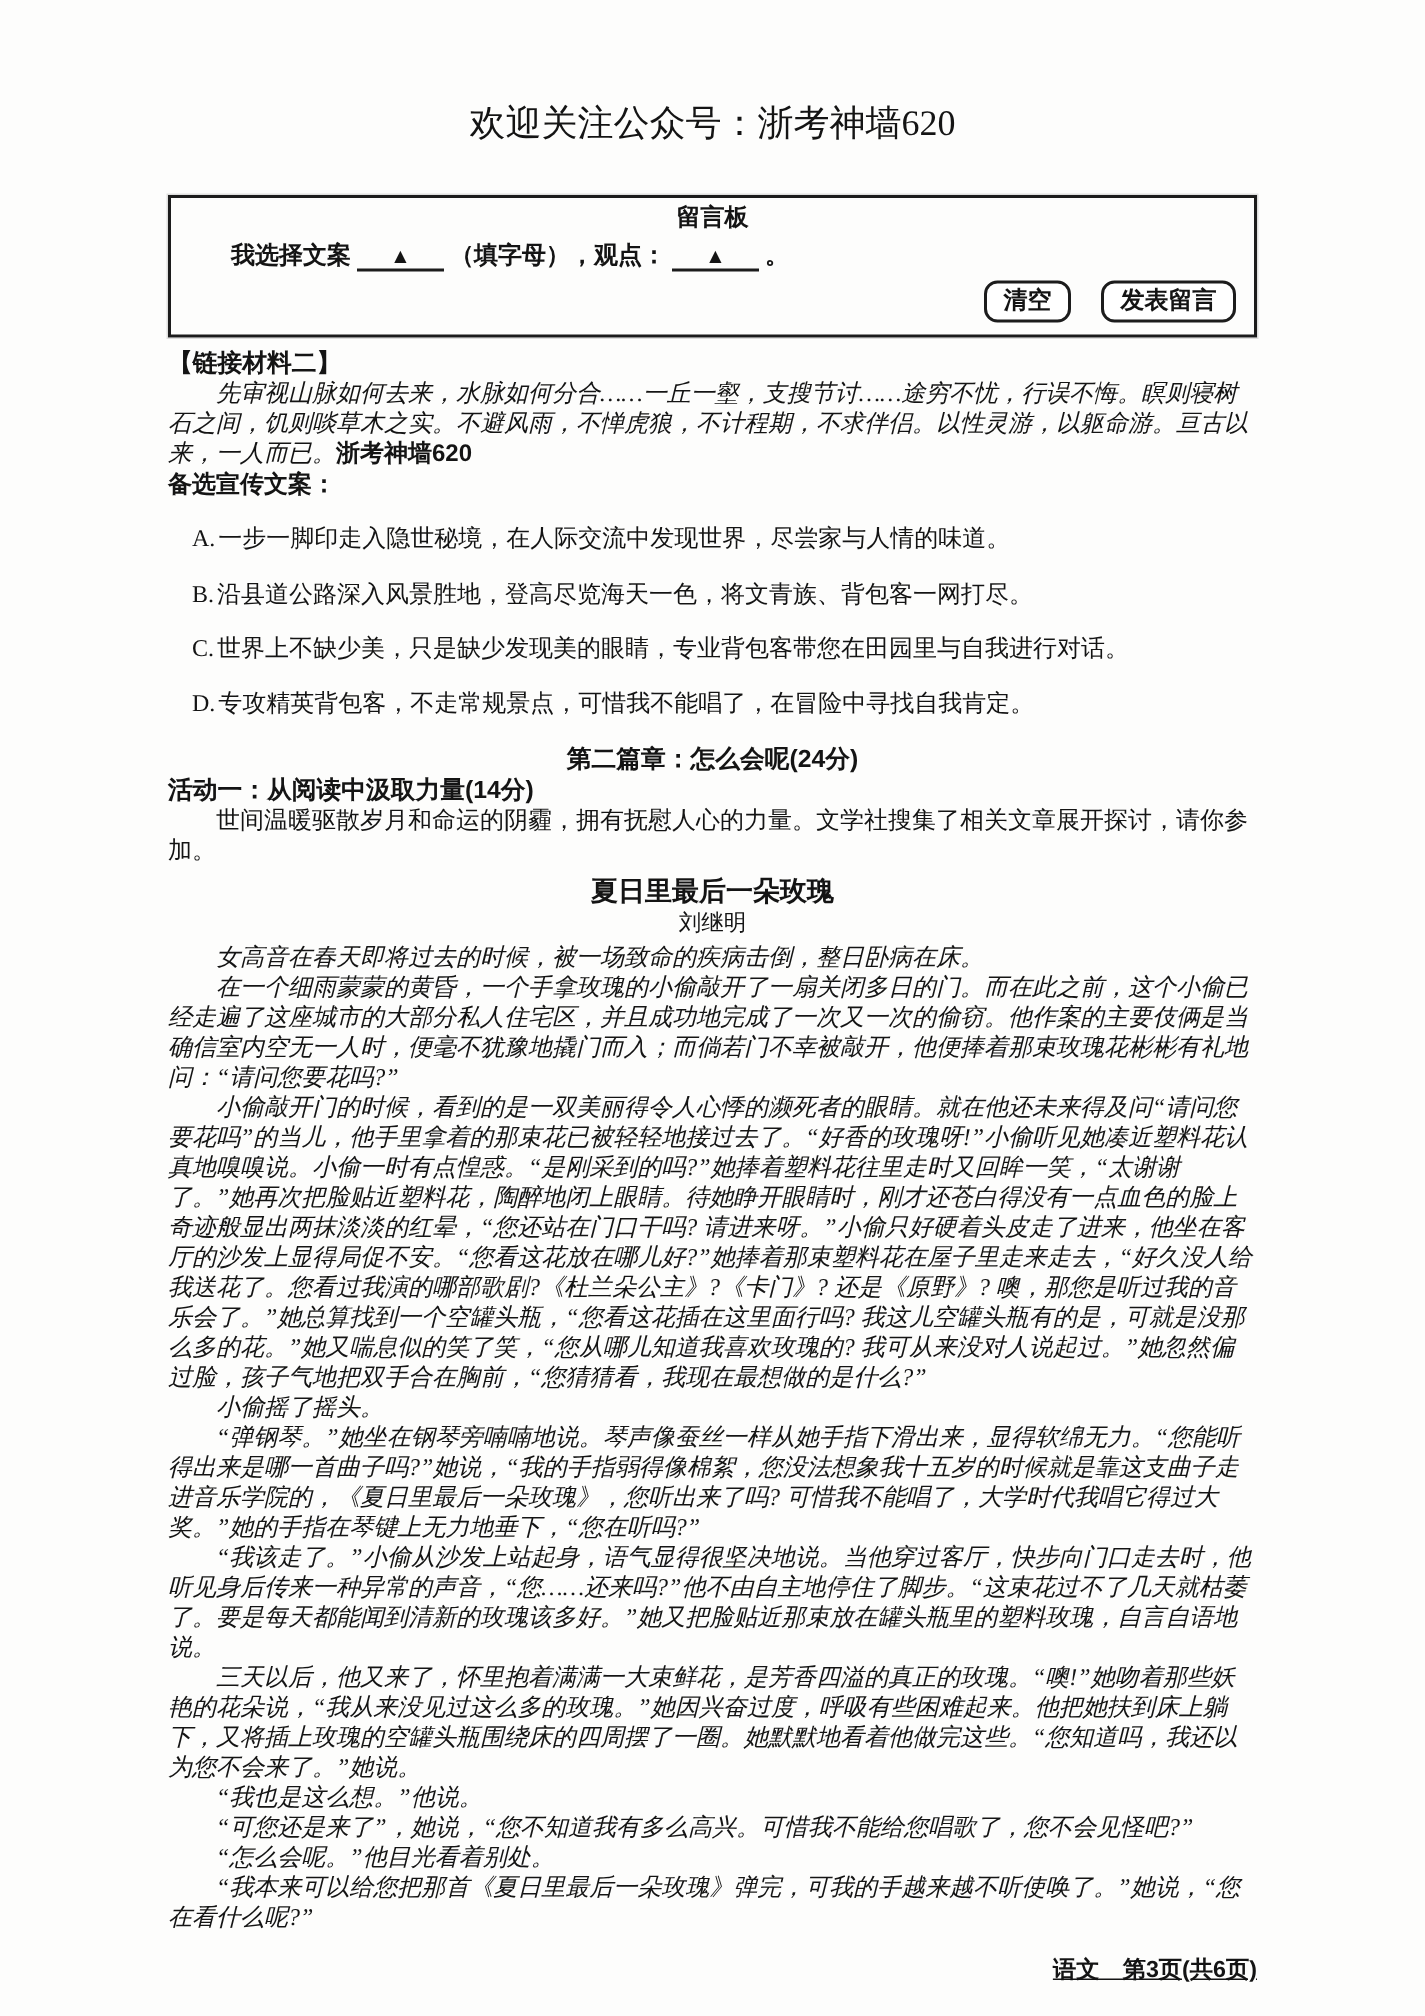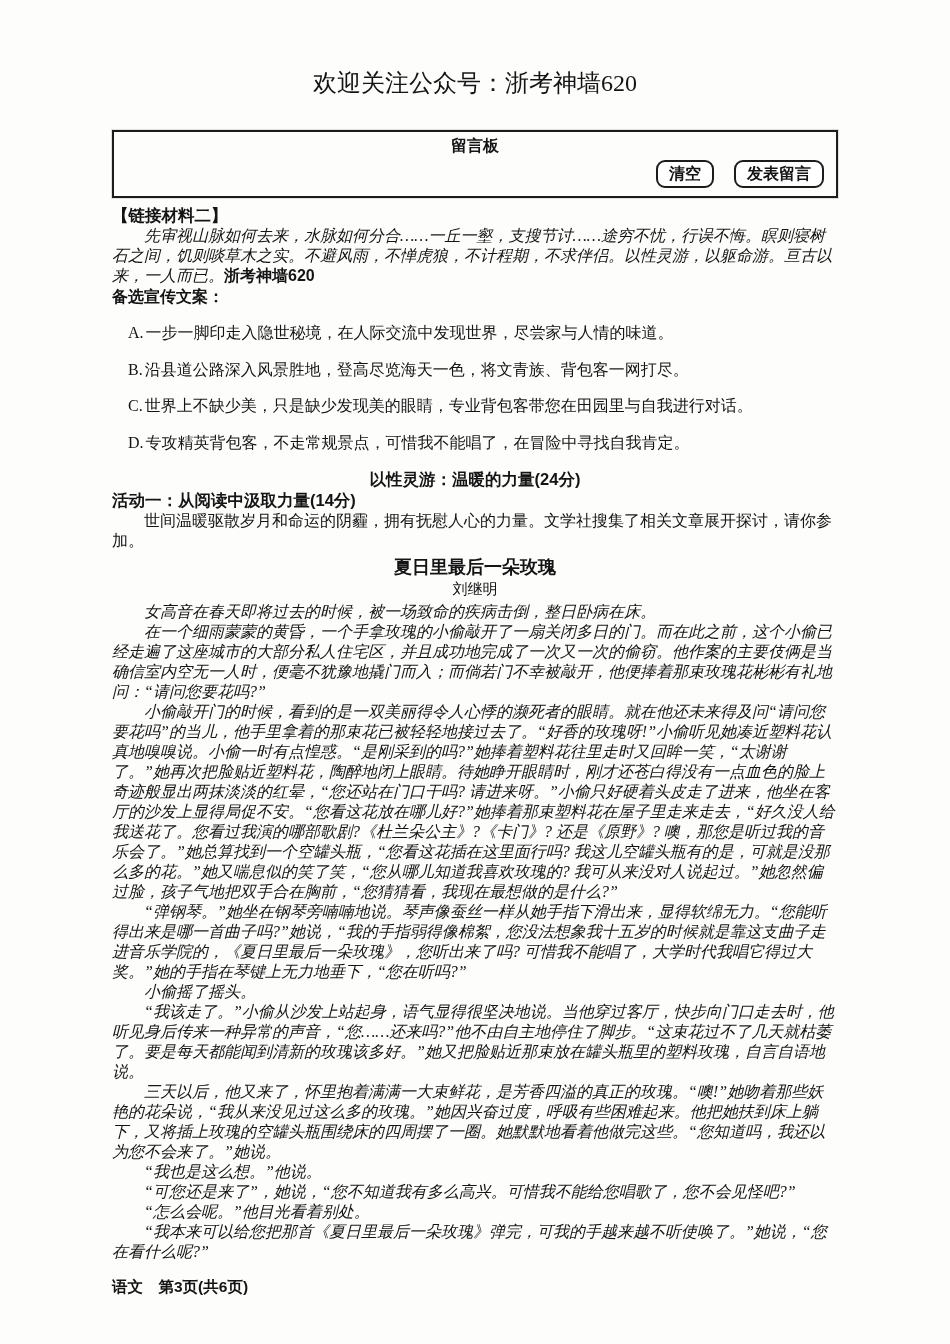--- a/index.html
+++ b/index.html
@@ -68,66 +68,70 @@
     font-family:"Liberation Sans","DejaVu Sans",sans-serif;}
   .option{margin:16px;line-height:20.5px;}
   .opt-label{padding-right:2px;}
   .center{text-align:center;}
   .chapter-title{font-size:16.5px;line-height:21px;margin-top:1px;}
   .activity-title{font-size:16.5px;line-height:21px;}
   .article-title{font-size:18px;line-height:24px;margin-top:4px;}
   .author{font-size:15px;line-height:20px;margin-bottom:3px;}
   .passage p{margin:0;}
   .footer{
-    text-align:left;margin-top:15px;
+    text-align:right;margin-top:15px;
     font-size:15.5px;font-weight:bold;
     font-family:"Liberation Sans","DejaVu Sans",sans-serif;
+    text-decoration:underline;
   }
 </style>
 </head>
 <body>
 
 <div class="page">
 
   <div class="top-note">欢迎关注公众号：浙考神墙620</div>
 
   <div class="msg-board">
     <div class="mb-title">留言板</div>
+    <div class="mb-line">
+      <span>我选择文案</span><span class="blank">▲</span><span>（填字母），观点：</span><span class="blank">▲</span><span>。</span>
+    </div>
     <div class="mb-buttons">
       <span class="mb-btn">清空</span>
       <span class="mb-btn">发表留言</span>
     </div>
   </div>
 
   <div class="m2-heading sans-bold">【链接材料二】</div>
 
   <p class="indent kaiti"><span>先审视山脉如何去来，水脉如何分合……一丘一壑，支搜节讨……途穷不忧，行误不悔。瞑则寝树石之间，饥则啖草木之实。不避风雨，不惮虎狼，不计程期，不求伴侣。以性灵游，以躯命游。亘古以来，一人而已。</span><span class="wm">浙考神墙620</span></p>
 
 
   <div class="slogan-label">备选宣传文案：</div>
 
   <div class="option"><span class="opt-label">A.</span><span>一步一脚印走入隐世秘境，在人际交流中发现世界，尽尝家与人情的味道。</span></div>
   <div class="option"><span class="opt-label">B.</span><span>沿县道公路深入风景胜地，登高尽览海天一色，将文青族、背包客一网打尽。</span></div>
   <div class="option"><span class="opt-label">C.</span><span>世界上不缺少美，只是缺少发现美的眼睛，专业背包客带您在田园里与自我进行对话。</span></div>
   <div class="option"><span class="opt-label">D.</span><span>专攻精英背包客，不走常规景点，可惜我不能唱了，在冒险中寻找自我肯定。</span></div>
 
-  <div class="center sans-bold chapter-title">以性灵游：温暖的力量(24分)</div>
+  <div class="center sans-bold chapter-title">第二篇章：怎么会呢(24分)</div>
   <div class="sans-bold activity-title">活动一：从阅读中汲取力量(14分)</div>
 
   <p class="indent">世间温暖驱散岁月和命运的阴霾，拥有抚慰人心的力量。文学社搜集了相关文章展开探讨，请你参加。</p>
 
   <div class="center sans-bold article-title">夏日里最后一朵玫瑰</div>
   <div class="center author">刘继明</div>
 
   <div class="passage">
     <p class="indent kaiti">女高音在春天即将过去的时候，被一场致命的疾病击倒，整日卧病在床。</p>
     <p class="indent kaiti">在一个细雨蒙蒙的黄昏，一个手拿玫瑰的小偷敲开了一扇关闭多日的门。而在此之前，这个小偷已经走遍了这座城市的大部分私人住宅区，并且成功地完成了一次又一次的偷窃。他作案的主要伎俩是当确信室内空无一人时，便毫不犹豫地撬门而入；而倘若门不幸被敲开，他便捧着那束玫瑰花彬彬有礼地问：“请问您要花吗?”</p>
     <p class="indent kaiti">小偷敲开门的时候，看到的是一双美丽得令人心悸的濒死者的眼睛。就在他还未来得及问“请问您要花吗”的当儿，他手里拿着的那束花已被轻轻地接过去了。“好香的玫瑰呀!”小偷听见她凑近塑料花认真地嗅嗅说。小偷一时有点惶惑。“是刚采到的吗?”她捧着塑料花往里走时又回眸一笑，“太谢谢了。”她再次把脸贴近塑料花，陶醉地闭上眼睛。待她睁开眼睛时，刚才还苍白得没有一点血色的脸上奇迹般显出两抹淡淡的红晕，“您还站在门口干吗? 请进来呀。”小偷只好硬着头皮走了进来，他坐在客厅的沙发上显得局促不安。“您看这花放在哪儿好?”她捧着那束塑料花在屋子里走来走去，“好久没人给我送花了。您看过我演的哪部歌剧?《杜兰朵公主》?《卡门》? 还是《原野》? 噢，那您是听过我的音乐会了。”她总算找到一个空罐头瓶，“您看这花插在这里面行吗? 我这儿空罐头瓶有的是，可就是没那么多的花。”她又喘息似的笑了笑，“您从哪儿知道我喜欢玫瑰的? 我可从来没对人说起过。”她忽然偏过脸，孩子气地把双手合在胸前，“您猜猜看，我现在最想做的是什么?”</p>
+    <p class="indent kaiti">小偷摇了摇头。</p>
     <p class="indent kaiti">“弹钢琴。”她坐在钢琴旁喃喃地说。琴声像蚕丝一样从她手指下滑出来，显得软绵无力。“您能听得出来是哪一首曲子吗?”她说，“我的手指弱得像棉絮，您没法想象我十五岁的时候就是靠这支曲子走进音乐学院的，《夏日里最后一朵玫瑰》，您听出来了吗? 可惜我不能唱了，大学时代我唱它得过大奖。”她的手指在琴键上无力地垂下，“您在听吗?”</p>
-    <p class="indent kaiti">小偷摇了摇头。</p>
     <p class="indent kaiti">“我该走了。”小偷从沙发上站起身，语气显得很坚决地说。当他穿过客厅，快步向门口走去时，他听见身后传来一种异常的声音，“您……还来吗?”他不由自主地停住了脚步。“这束花过不了几天就枯萎了。要是每天都能闻到清新的玫瑰该多好。”她又把脸贴近那束放在罐头瓶里的塑料玫瑰，自言自语地说。</p>
     <p class="indent kaiti">三天以后，他又来了，怀里抱着满满一大束鲜花，是芳香四溢的真正的玫瑰。“噢!”她吻着那些妖艳的花朵说，“我从来没见过这么多的玫瑰。”她因兴奋过度，呼吸有些困难起来。他把她扶到床上躺下，又将插上玫瑰的空罐头瓶围绕床的四周摆了一圈。她默默地看着他做完这些。“您知道吗，我还以为您不会来了。”她说。</p>
     <p class="indent kaiti">“我也是这么想。”他说。</p>
     <p class="indent kaiti">“可您还是来了”，她说，“您不知道我有多么高兴。可惜我不能给您唱歌了，您不会见怪吧?”</p>
     <p class="indent kaiti">“怎么会呢。”他目光看着别处。</p>
     <p class="indent kaiti">“我本来可以给您把那首《夏日里最后一朵玫瑰》弹完，可我的手越来越不听使唤了。”她说，“您在看什么呢?”</p>
   </div>
 
   <div class="footer">语文　第3页(共6页)</div>
 

